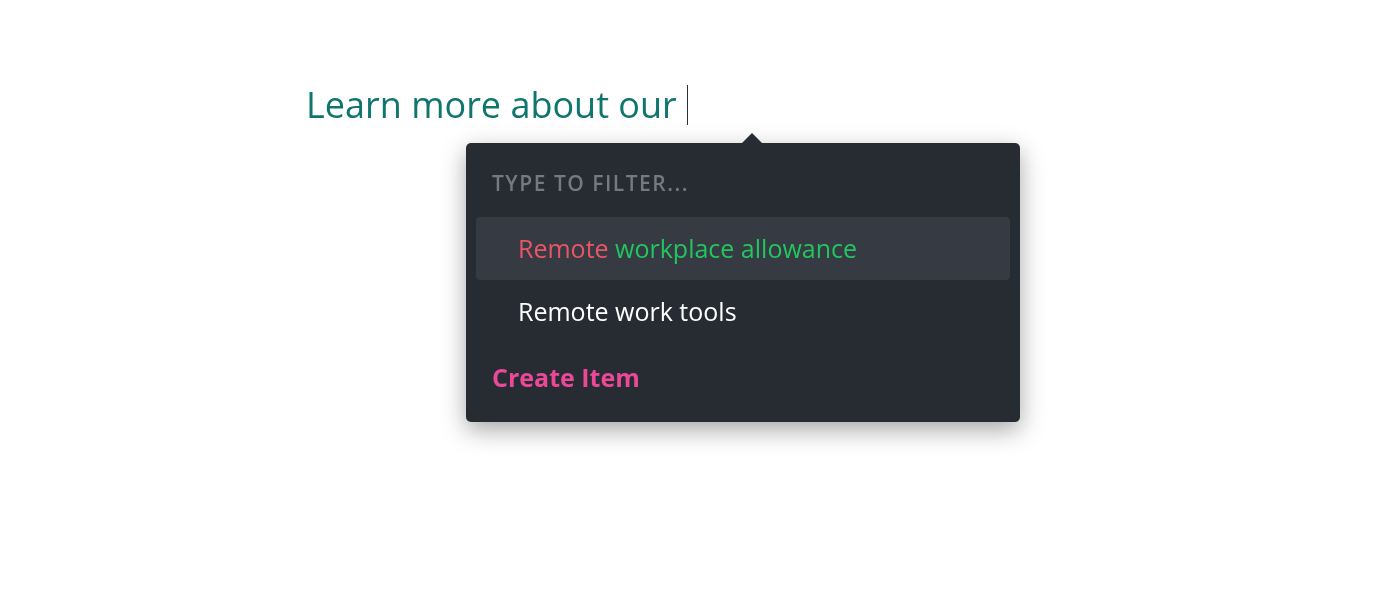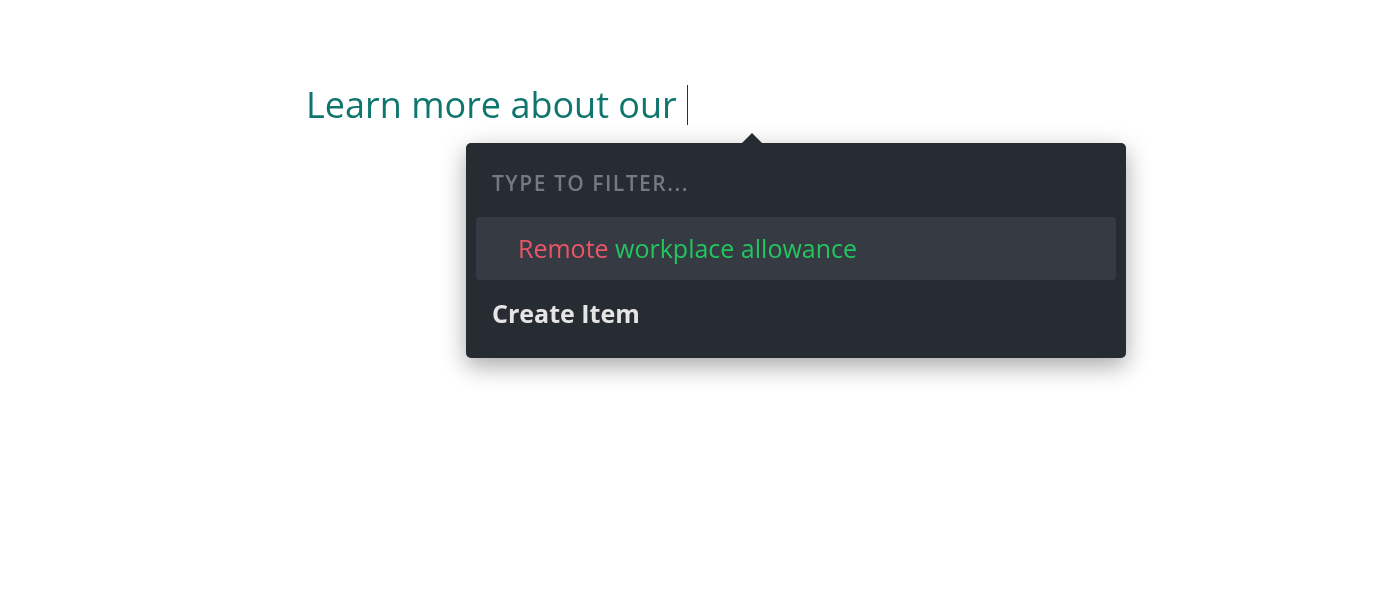--- a/index.html
+++ b/index.html
@@ -37,21 +37,21 @@
       height: 40px;
       background: #2a2f36;
       margin-left: 1px;
       vertical-align: middle;
     }
 
     .dropdown {
       position: absolute;
       top: 143px;
       left: 466px;
-      width: 660px;
+      width: 554px;
       background: #272b32;
       border-radius: 5px;
       box-shadow: 0 8px 24px rgba(0,0,0,0.35);
       padding: 12px 10px 10px 10px;
     }
 
     .dropdown::before {
       content: "";
       position: absolute;
       top: -10px;
@@ -93,21 +93,21 @@
     .rest-text {
       font-weight: 400;
     }
 
     .dropdown-item.selected .rest-text {
       color: #22c55e;
     }
 
     .dropdown-action {
       font-size: 25px;
-      color: #e5e5e5;
+      color: #ec4899;
       font-weight: 700;
       padding: 16px 16px 18px 16px;
       border-radius: 4px;
       cursor: pointer;
     }
   </style>
 </head>
 <body>
 
 <div class="editor-line">
@@ -115,16 +115,19 @@
     <span class="text-cursor"></span>
 </div>
 
 <div class="dropdown">
   <div class="dropdown-header">TYPE TO FILTER...</div>
 
   <div class="dropdown-item selected">
     <span class="match-bold">Remote</span><span class="rest-text"> workplace allowance</span>
   </div>
 
+  <div class="dropdown-item">
+    <span class="match-bold">Remote</span><span class="rest-text"> work tools</span>
+  </div>
 
 
   <div class="dropdown-action">Create Item</div>
 </div>
 
 </body></html>

